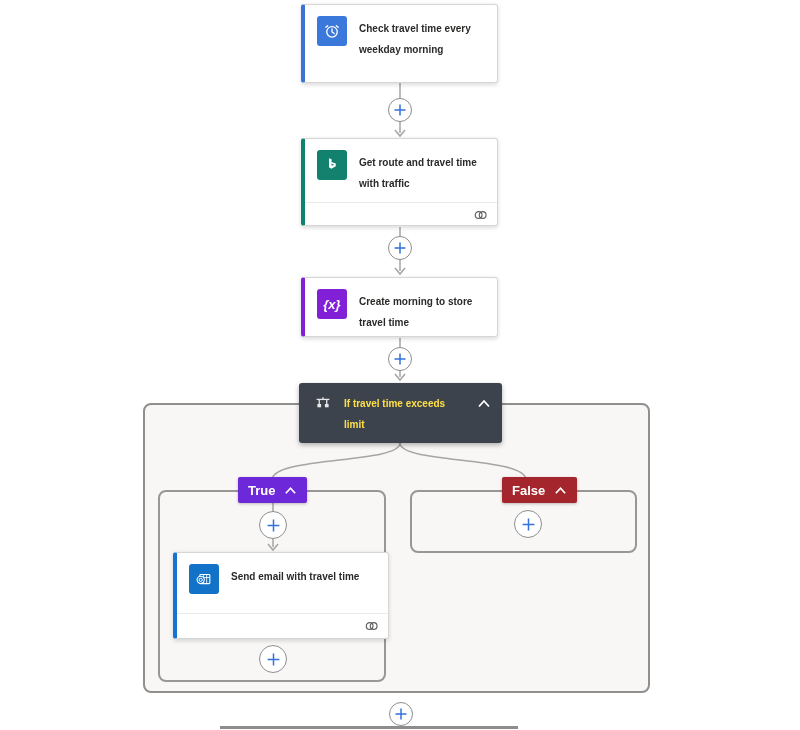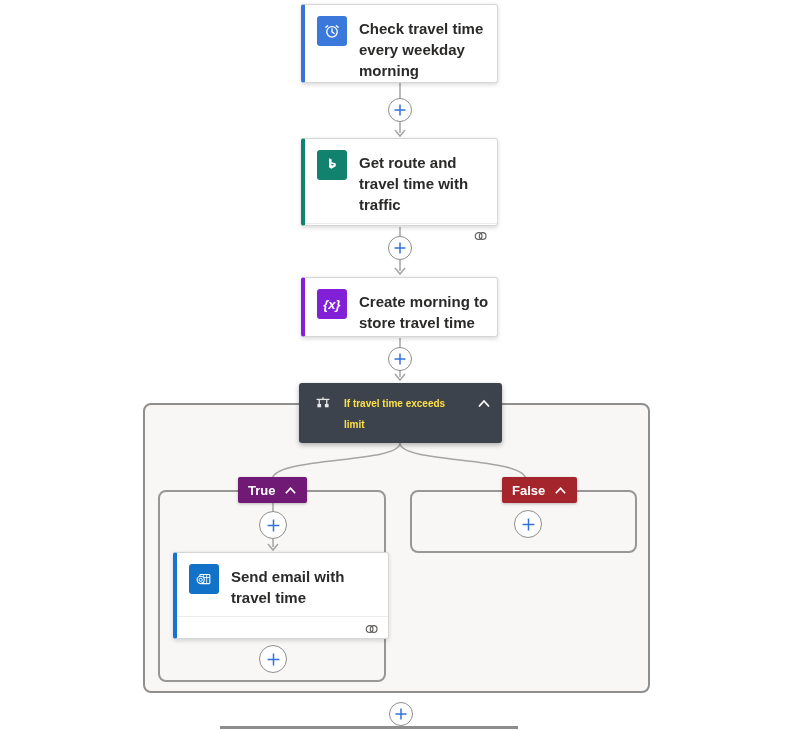--- a/index.html
+++ b/index.html
@@ -14,21 +14,21 @@
   .scope.inner{background:transparent;border-color:#999795;}
 
   
   .card{
     position:absolute;background:#fff;border:1px solid #d8d6d4;border-left:4px solid #888;
     border-radius:3px;box-shadow:0 1.5px 4px rgba(0,0,0,.14);box-sizing:border-box;
     display:flex;flex-direction:column;z-index:3;cursor:pointer;
   }
   .card-main{display:flex;align-items:flex-start;padding:11px 4px 8px 12px;flex:1;}
   .node-icon{width:30px;height:30px;border-radius:3px;flex:none;display:flex;align-items:center;justify-content:center;}
-  .card-title{margin-left:12px;font-size:15px;font-weight:bold;color:#2b2a29;line-height:21px;padding-top:2px;}
+  .card-title{margin-left:12px;font-size:10px;font-weight:bold;color:#2b2a29;line-height:21px;padding-top:2px;}
   .glyph-x{color:#fff;font-size:13px;font-weight:bold;font-style:italic;}
   .card-footer{border-top:1px solid #edebe9;height:24px;flex:none;display:flex;align-items:center;justify-content:flex-end;padding:0 9px;}
 
   
   .condition{
     position:absolute;left:299px;top:383px;width:203px;height:60px;box-sizing:border-box;
     border-radius:3px;box-shadow:0 2px 5px rgba(0,0,0,.3);display:flex;align-items:flex-start;
     padding:10px 10px 10px 13px;z-index:4;cursor:pointer;color:#fff;
   }
   .condition .card-title{color:#fde047;max-width:112px;padding-top:0;margin-left:10px;font-size:10px;}
@@ -145,21 +145,21 @@
       <rect x="14.1" y="12" width="4" height="3.6" fill="#e8e8ea"></rect>
     </svg>
     <div class="card-title">If travel time exceeds limit</div>
     <span class="cond-chevron">
       <svg width="14" height="9" viewBox="0 0 14 9">
         <path d="M2 7.5 L7 2 L12 7.5" stroke="#fff" stroke-width="1.8" fill="none"></path>
       </svg>
     </span>
   </div>
 
-  <div class="badge" style="left: 238px; background-color: #701a75;">
+  <div class="badge" style="left: 238px; background-color: #6d28d9;">
     <span>True</span>
     <span class="chev">
       <svg width="13" height="9" viewBox="0 0 14 9">
         <path d="M2 7.5 L7 2 L12 7.5" stroke="#fff" stroke-width="1.8" fill="none"></path>
       </svg>
     </span>
   </div>
 
   <div class="badge" style="left: 490px; background-color: rgb(164, 38, 44); margin-left: 12px;">
     <span>False</span>

